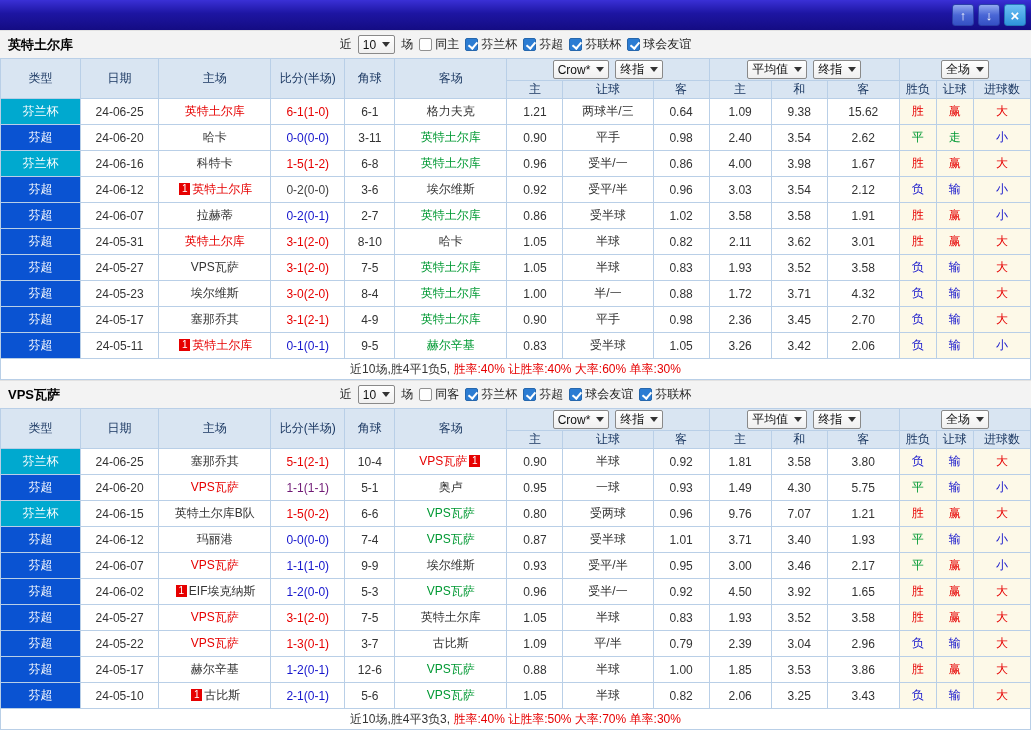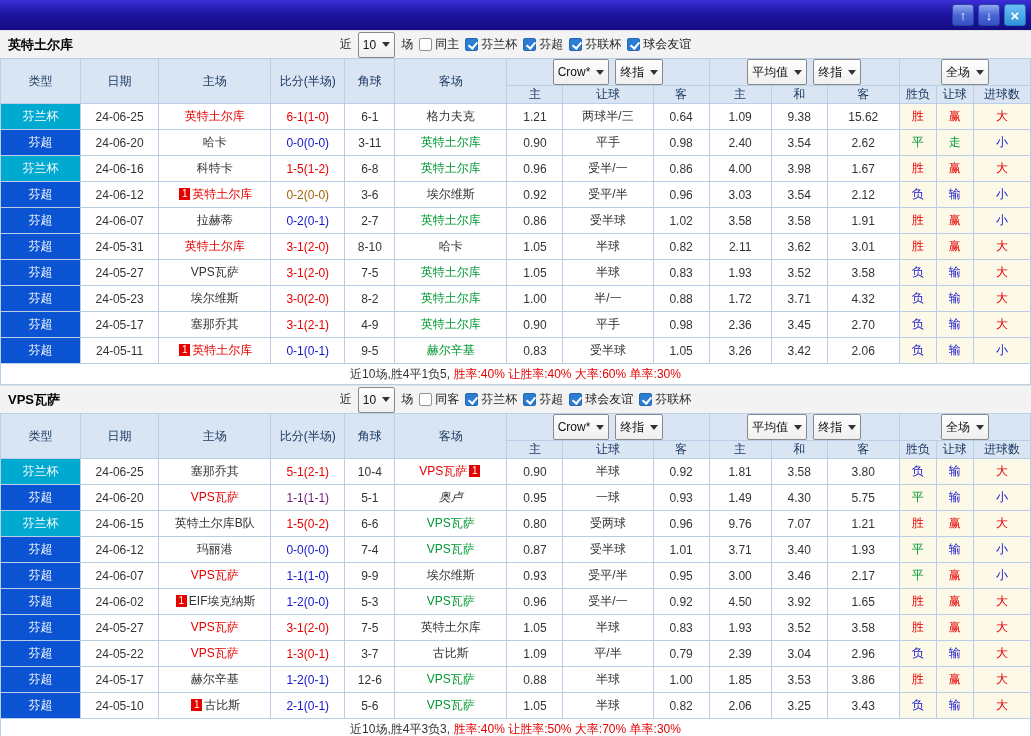--- a/index.html
+++ b/index.html
@@ -22,21 +22,21 @@
         font-size:13px;font-weight:bold;display:flex;align-items:center;justify-content:center;
         cursor:pointer;padding:0;font-family:inherit}
   .wbtn.close{background:linear-gradient(180deg,#6cc0f4,#2f93dc);border-color:#2577b8;font-size:15px}
 
   
   .section-bar{height:28px;background:#f3f3f3;display:flex;align-items:center;position:relative;
                border-top:1px solid #e2e2e2}
   .team-name{position:absolute;left:8px;font-size:13px;font-weight:bold;color:#000}
   .filters{margin:0 auto;display:flex;align-items:center;gap:6px;color:#222}
   .select{display:inline-flex;align-items:center;gap:6px;border:1px solid #898989;
-          background:linear-gradient(#fff,#efefef);height:26px;padding:0 4px;border-radius:2px;
+          background:linear-gradient(#fff,#efefef);height:19px;padding:0 4px;border-radius:2px;
           cursor:pointer;color:#111;white-space:nowrap}
   .select::after{content:"";width:0;height:0;border-left:4px solid transparent;
           border-right:4px solid transparent;border-top:5px solid #333}
   .cb-group{display:inline-flex;align-items:center;gap:3px;cursor:pointer;white-space:nowrap}
   .cb{width:13px;height:13px;border:1px solid #919191;background:#fff;display:inline-block;
       position:relative;border-radius:2px;flex:0 0 auto}
   .cb.checked{background:#2b7cd3;border-color:#2667ad}
   .cb.checked::after{content:"";position:absolute;left:4px;top:1px;width:4px;height:7px;
       border:solid #fff;border-width:0 2px 2px 0;transform:rotate(40deg)}
 
@@ -220,21 +220,21 @@
           <td class="odds-cell">3.98</td>
           <td class="odds-cell">1.67</td>
           <td class="result-cell" style="color: rgb(230, 0, 0);">胜</td>
           <td class="result-cell" style="color: rgb(230, 0, 0);">赢</td>
           <td class="result-cell" style="color: rgb(230, 0, 0);">大</td>
         </tr>
         <tr class="match-row">
           <td class="type-cell" style="background: rgb(10, 83, 210);">芬超</td>
           <td class="date-cell">24-06-12</td>
           <td class="team-cell"><span class="red-card-badge">1</span><span class="team-link" style="color: rgb(230, 0, 0);">英特土尔库</span></td>
-          <td class="score-cell" style="color: #a16207;">0-2(0-0)</td>
+          <td class="score-cell" style="color: #404040;">0-2(0-0)</td>
           <td class="corner-cell">3-6</td>
           <td class="team-cell"><span class="team-link" style="color: rgb(51, 51, 51);">埃尔维斯</span></td>
           <td class="odds-cell">0.92</td>
           <td class="odds-cell">受平/半</td>
           <td class="odds-cell">0.96</td>
           <td class="odds-cell">3.03</td>
           <td class="odds-cell">3.54</td>
           <td class="odds-cell">2.12</td>
           <td class="result-cell" style="color: rgb(20, 20, 204);">负</td>
           <td class="result-cell" style="color: rgb(20, 20, 204);">输</td>
@@ -289,21 +289,21 @@
           <td class="odds-cell">3.58</td>
           <td class="result-cell" style="color: rgb(20, 20, 204);">负</td>
           <td class="result-cell" style="color: rgb(20, 20, 204);">输</td>
           <td class="result-cell" style="color: rgb(230, 0, 0);">大</td>
         </tr>
         <tr class="match-row">
           <td class="type-cell" style="background: rgb(10, 83, 210);">芬超</td>
           <td class="date-cell">24-05-23</td>
           <td class="team-cell"><span class="team-link" style="color: rgb(51, 51, 51);">埃尔维斯</span></td>
           <td class="score-cell" style="color: rgb(230, 0, 0);">3-0(2-0)</td>
-          <td class="corner-cell">8-2</td>
+          <td class="corner-cell">8-4</td>
           <td class="team-cell"><span class="team-link" style="color: rgb(0, 153, 51);">英特土尔库</span></td>
           <td class="odds-cell">1.00</td>
           <td class="odds-cell">半/一</td>
           <td class="odds-cell">0.88</td>
           <td class="odds-cell">1.72</td>
           <td class="odds-cell">3.71</td>
           <td class="odds-cell">4.32</td>
           <td class="result-cell" style="color: rgb(20, 20, 204);">负</td>
           <td class="result-cell" style="color: rgb(20, 20, 204);">输</td>
           <td class="result-cell" style="color: rgb(230, 0, 0);">大</td>
@@ -469,21 +469,21 @@
           <td class="result-cell" style="color: rgb(20, 20, 204);">负</td>
           <td class="result-cell" style="color: rgb(20, 20, 204);">输</td>
           <td class="result-cell" style="color: rgb(230, 0, 0);">大</td>
         </tr>
         <tr class="match-row">
           <td class="type-cell" style="background: rgb(10, 83, 210);">芬超</td>
           <td class="date-cell">24-06-20</td>
           <td class="team-cell"><span class="team-link" style="color: rgb(230, 0, 0);">VPS瓦萨</span></td>
           <td class="score-cell" style="color: #701a75;">1-1(1-1)</td>
           <td class="corner-cell">5-1</td>
-          <td class="team-cell"><span class="team-link" style="color: rgb(51, 51, 51); font-style: italic;">奥卢</span></td>
+          <td class="team-cell"><span class="team-link" style="color: rgb(51, 51, 51);">奥卢</span></td>
           <td class="odds-cell">0.95</td>
           <td class="odds-cell">一球</td>
           <td class="odds-cell">0.93</td>
           <td class="odds-cell">1.49</td>
           <td class="odds-cell">4.30</td>
           <td class="odds-cell">5.75</td>
           <td class="result-cell" style="color: rgb(0, 153, 51);">平</td>
           <td class="result-cell" style="color: rgb(20, 20, 204);">输</td>
           <td class="result-cell" style="color: rgb(20, 20, 204);">小</td>
         </tr>

